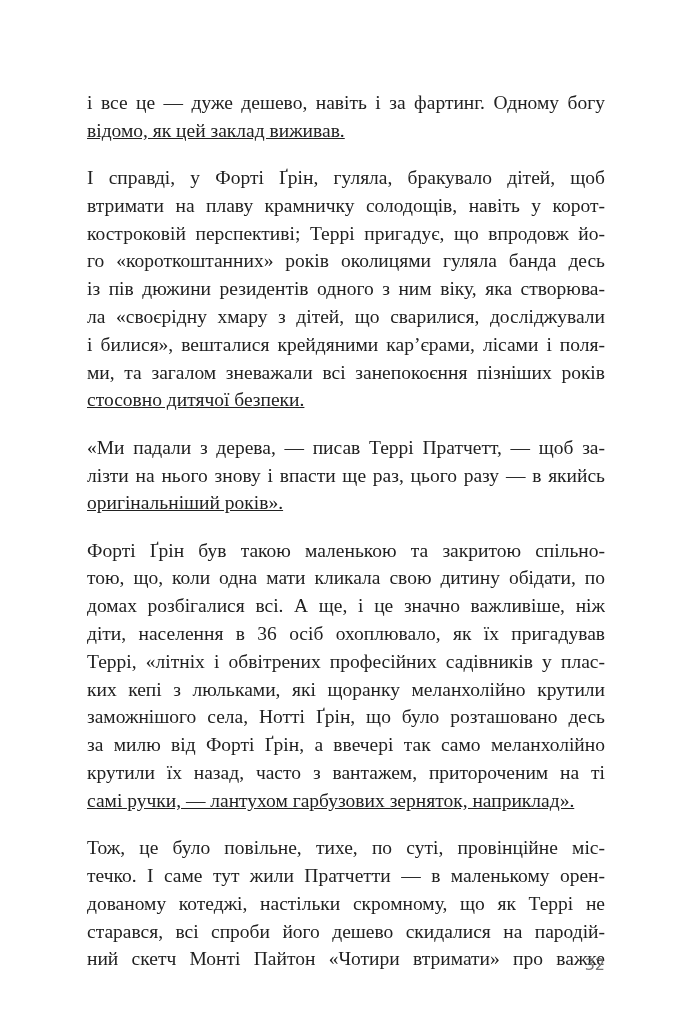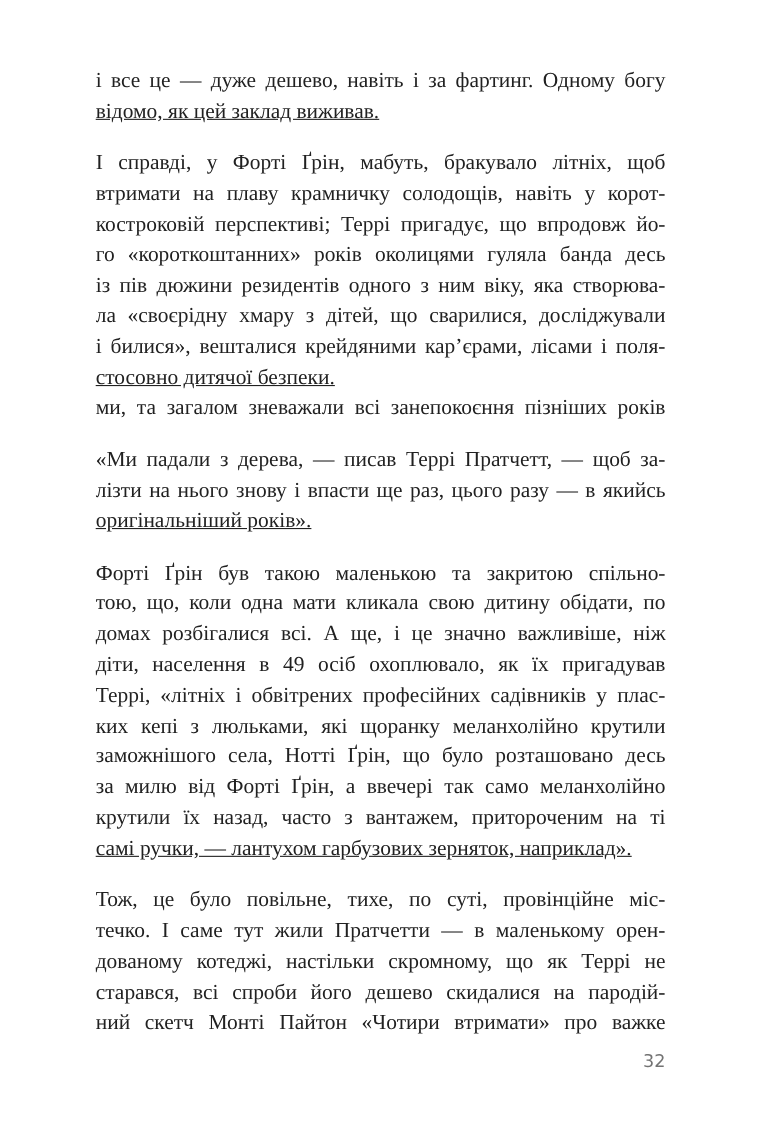--- a/index.html
+++ b/index.html
@@ -12,21 +12,21 @@
     width: 691px;
     height: 1024px;
     background: #ffffff;
     overflow: hidden;
     font-family: "Liberation Serif", "DejaVu Serif", serif;
     color: #212121;
   }
   .text-block {
     position: absolute;
     left: 87px;
-    top: 60px;
+    top: 89px;
     width: 518px;
     font-size: 19.5px;
     line-height: 27.8px;
     -webkit-font-smoothing: antialiased;
   }
   .para {
     margin: 0;
     padding: 0;
   }
   .line {
@@ -58,44 +58,44 @@
   <div class="text-block">
 
     <p class="para">
       </p>
       <div class="line">і все це — дуже дешево, навіть і за фартинг. Одному богу</div>
       <div class="line last">відомо, як цей заклад виживав.</div>
     <p></p>
 
     <p class="para indented">
       </p>
-      <div class="line">І справді, у Форті Ґрін, мабуть, бракувало літніх, щоб</div>
+      <div class="line">І справді, у Форті Ґрін, гуляла, бракувало дітей, щоб</div>
       <div class="line">втримати на плаву крамничку солодощів, навіть у корот-</div>
       <div class="line">костроковій перспективі; Террі пригадує, що впродовж йо-</div>
       <div class="line">го «короткоштанних» років околицями гуляла банда десь</div>
       <div class="line">із пів дюжини резидентів одного з ним віку, яка створюва-</div>
       <div class="line">ла «своєрідну хмару з дітей, що сварилися, досліджували</div>
       <div class="line">і билися», вешталися крейдяними кар’єрами, лісами і поля-</div>
+      <div class="line">ми, та загалом зневажали всі занепокоєння пізніших років</div>
       <div class="line last">стосовно дитячої безпеки.</div>
-      <div class="line">ми, та загалом зневажали всі занепокоєння пізніших років</div>
     <p></p>
 
     <p class="para indented">
       </p>
       <div class="line">«Ми падали з дерева, — писав Террі Пратчетт, — щоб за-</div>
       <div class="line">лізти на нього знову і впасти ще раз, цього разу — в якийсь</div>
       <div class="line last">оригінальніший років».</div>
     <p></p>
 
     <p class="para indented">
       </p>
       <div class="line">Форті Ґрін був такою маленькою та закритою спільно-</div>
       <div class="line">тою, що, коли одна мати кликала свою дитину обідати, по</div>
       <div class="line">домах розбігалися всі. А ще, і це значно важливіше, ніж</div>
-      <div class="line">діти, населення в 49 осіб охоплювало, як їх пригадував</div>
+      <div class="line">діти, населення в 36 осіб охоплювало, як їх пригадував</div>
       <div class="line">Террі, «літніх і обвітрених професійних садівників у плас-</div>
       <div class="line">ких кепі з люльками, які щоранку меланхолійно крутили</div>
       <div class="line">заможнішого села, Нотті Ґрін, що було розташовано десь</div>
       <div class="line">за милю від Форті Ґрін, а ввечері так само меланхолійно</div>
       <div class="line">крутили їх назад, часто з вантажем, притороченим на ті</div>
       <div class="line last">самі ручки, — лантухом гарбузових зерняток, наприклад».</div>
     <p></p>
 
     <p class="para indented">
       </p>

